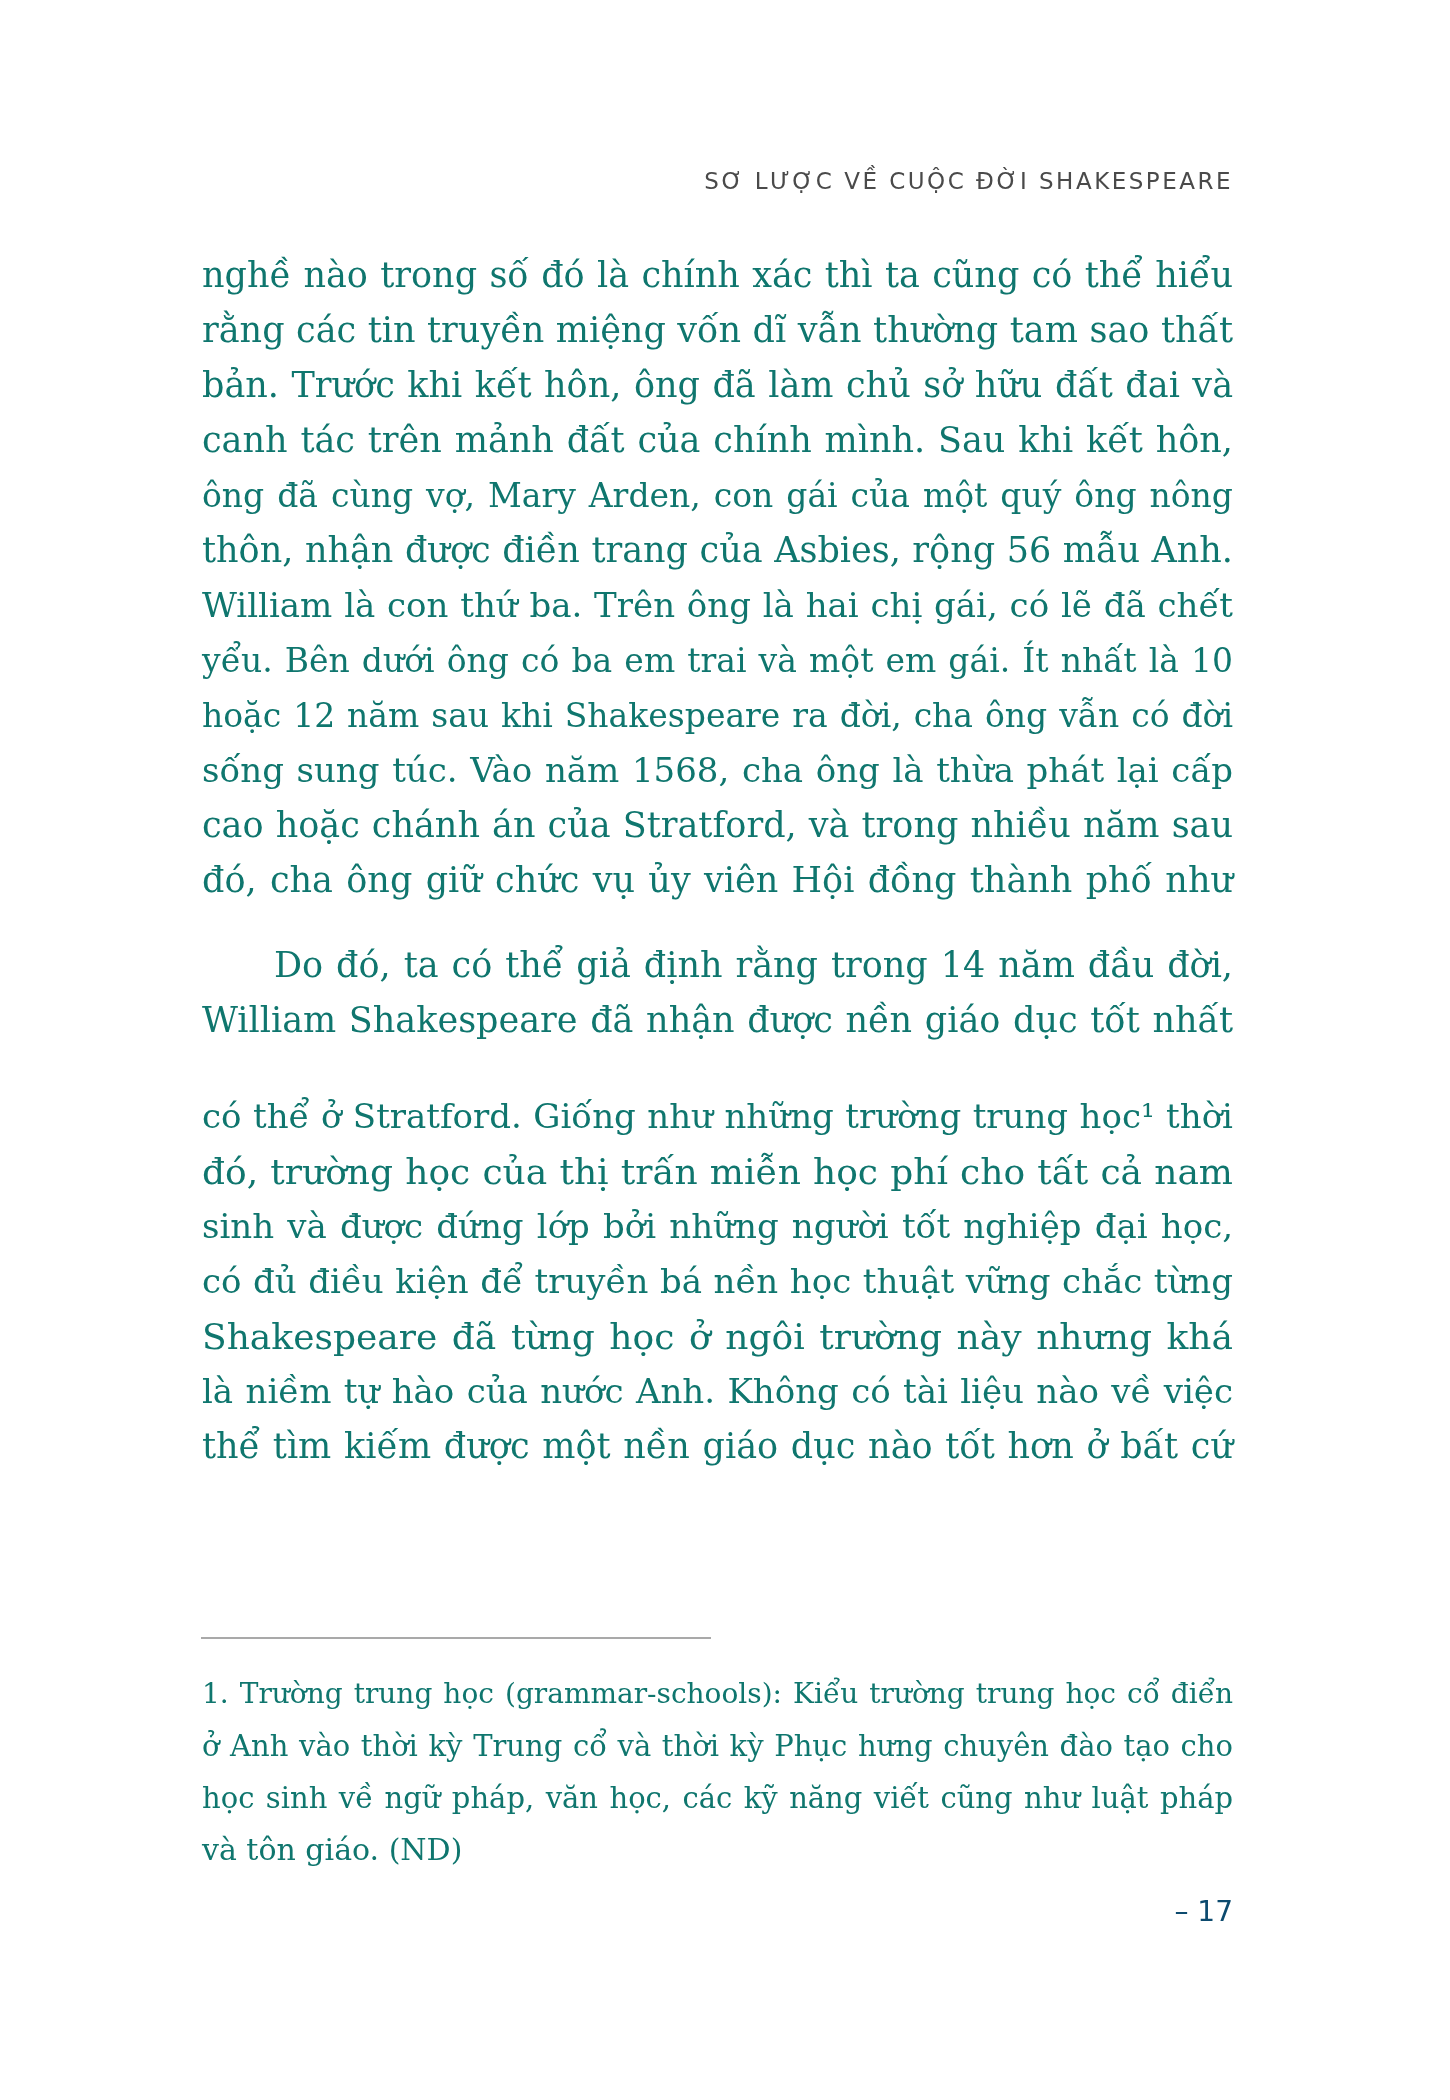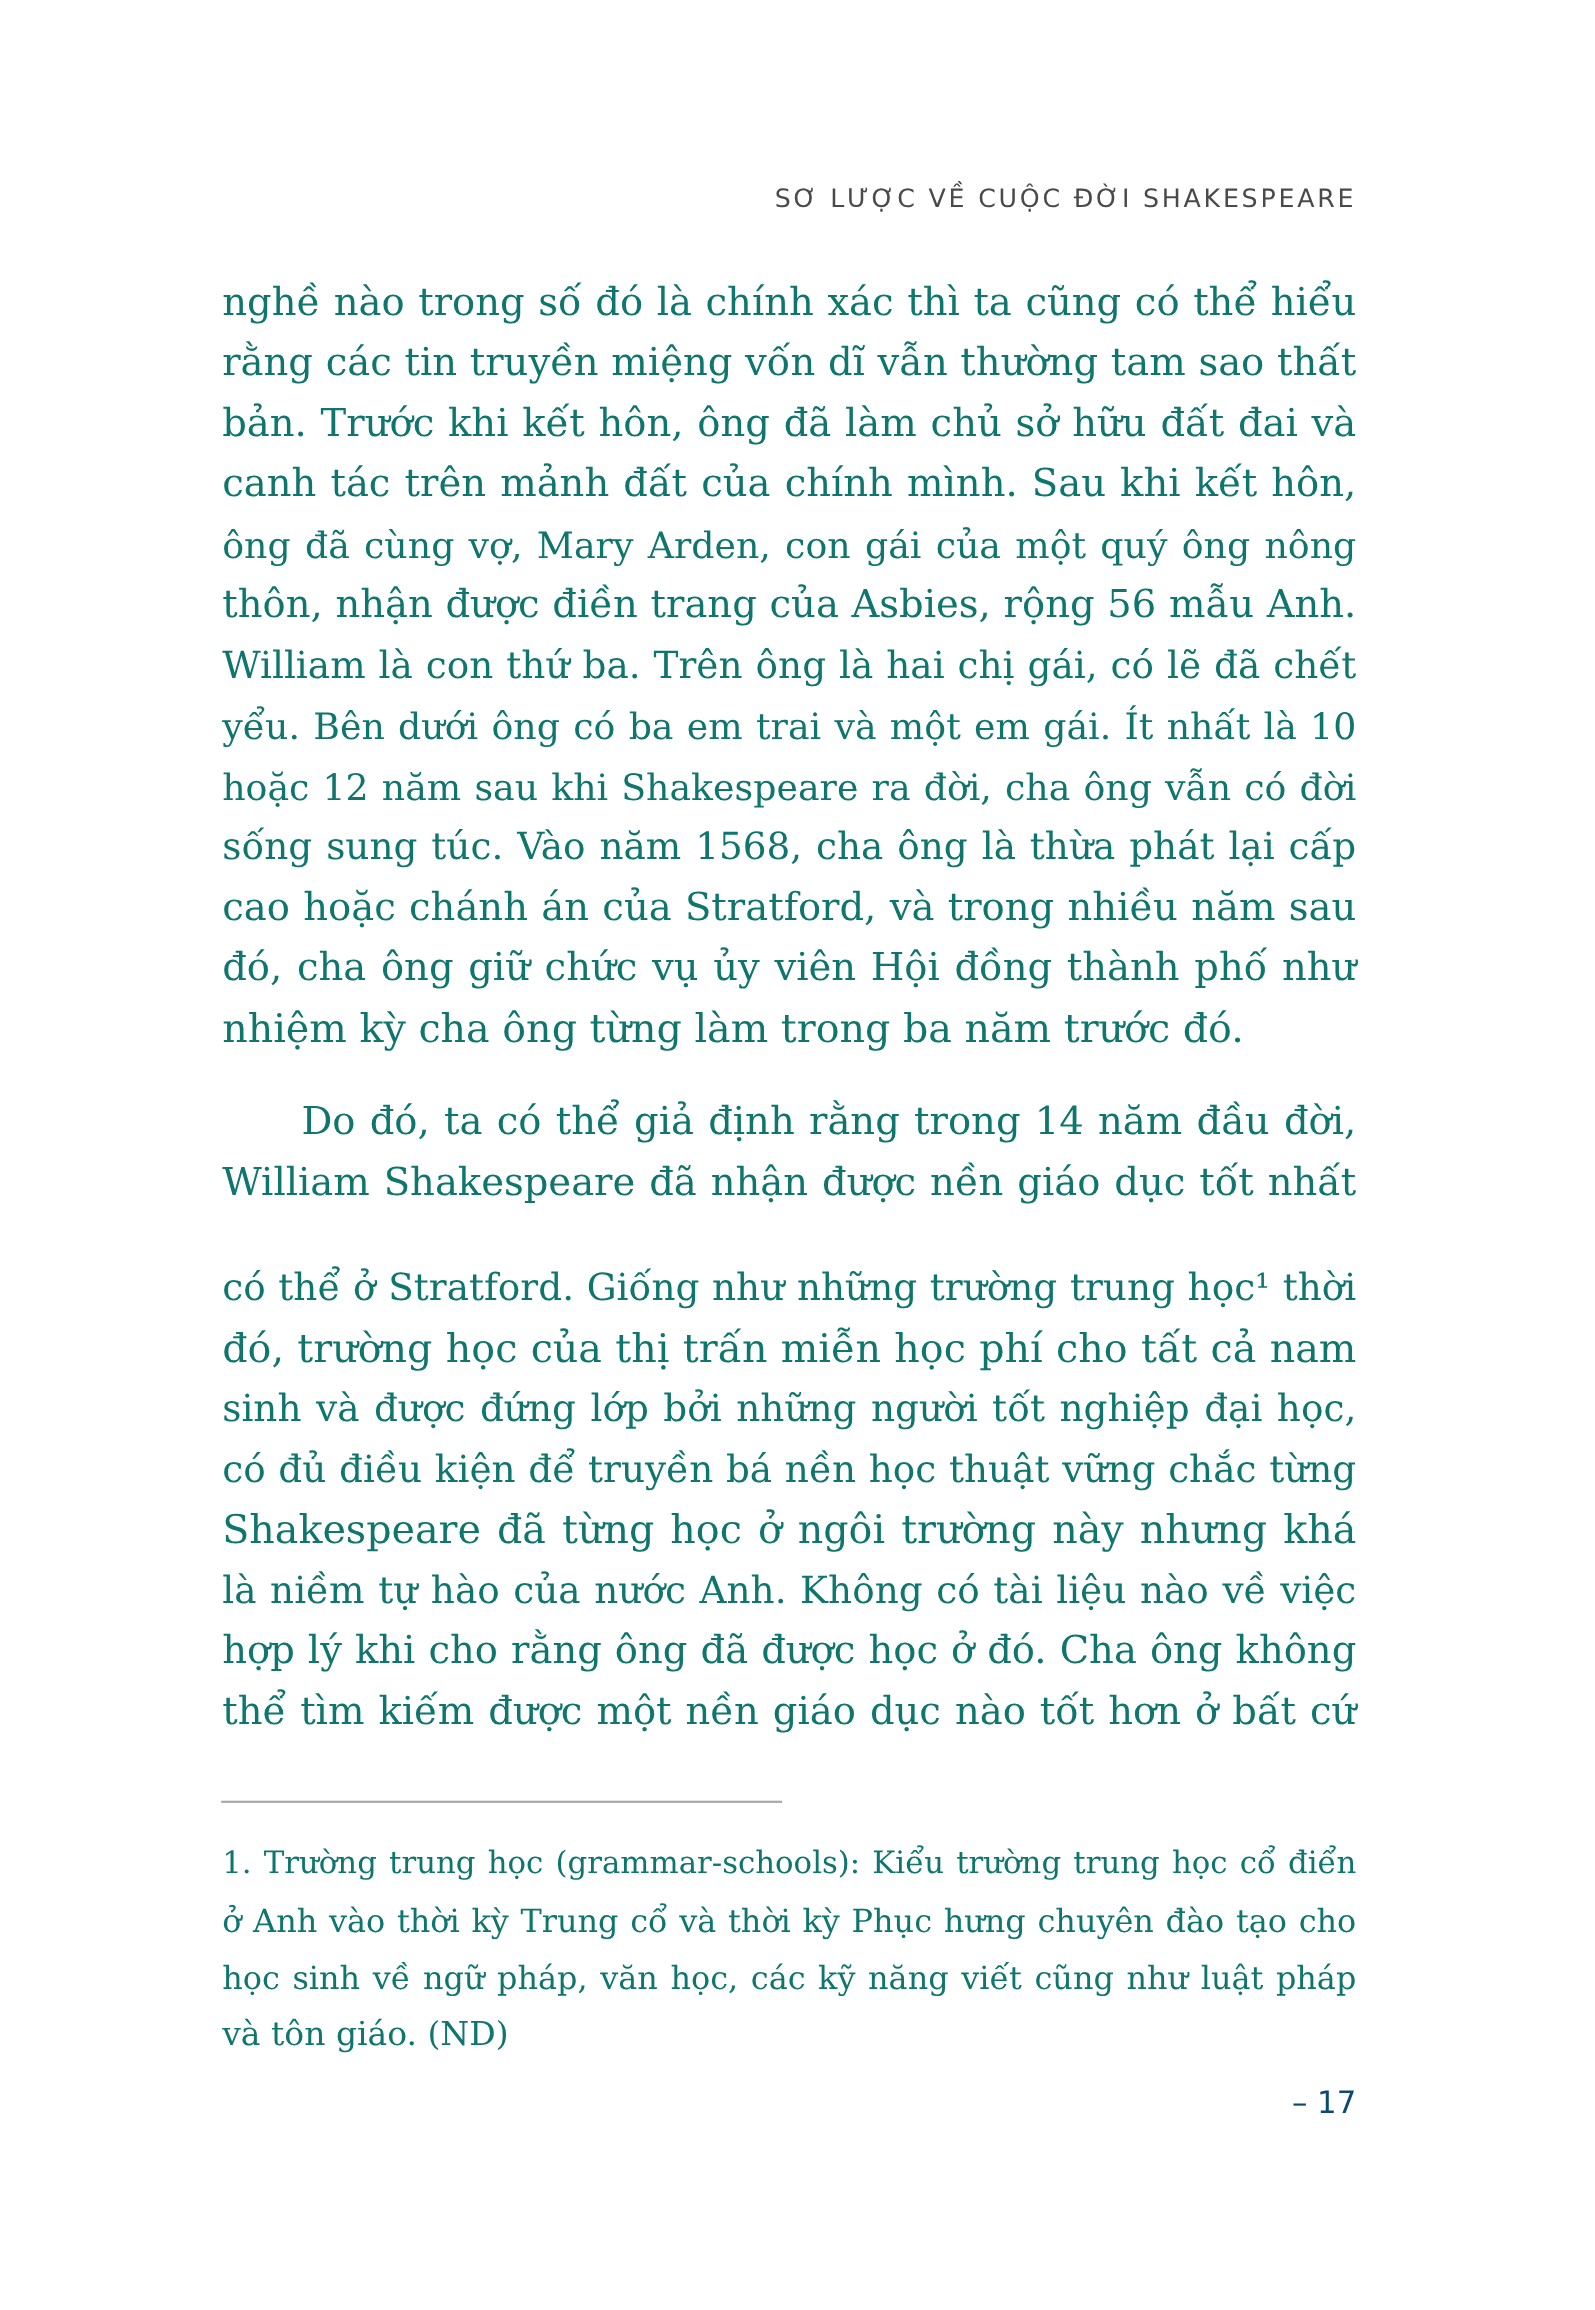--- a/index.html
+++ b/index.html
@@ -85,32 +85,30 @@
         <div class="line" style="font-size: 35px;">bản. Trước khi kết hôn, ông đã làm chủ sở hữu đất đai và</div>
         <div class="line" style="font-size: 35px;">canh tác trên mảnh đất của chính mình. Sau khi kết hôn,</div>
         <div class="line" style="font-size: 33px;">ông đã cùng vợ, Mary Arden, con gái của một quý ông nông</div>
         <div class="line" style="font-size: 35px;">thôn, nhận được điền trang của Asbies, rộng 56 mẫu Anh.</div>
         <div class="line" style="font-size: 34px;">William là con thứ ba. Trên ông là hai chị gái, có lẽ đã chết</div>
         <div class="line" style="font-size: 33px;">yểu. Bên dưới ông có ba em trai và một em gái. Ít nhất là 10</div>
         <div class="line" style="font-size: 33px;">hoặc 12 năm sau khi Shakespeare ra đời, cha ông vẫn có đời</div>
         <div class="line" style="font-size: 34px;">sống sung túc. Vào năm 1568, cha ông là thừa phát lại cấp</div>
         <div class="line" style="font-size: 35px;">cao hoặc chánh án của Stratford, và trong nhiều năm sau</div>
         <div class="line" style="font-size: 35px;">đó, cha ông giữ chức vụ ủy viên Hội đồng thành phố như</div>
-        <div class="line no-flush" style="">nhiệm kỳ cha ông từng làm trong ba năm trước đó.</div>
       </div>
       <div class="paragraph">
         <div class="line indent" style="font-size: 35px;">Do đó, ta có thể giả định rằng trong 14 năm đầu đời,</div>
         <div class="line" style="font-size: 35px;">William Shakespeare đã nhận được nền giáo dục tốt nhất</div>
         <div class="line" style="font-size: 34px; margin-top: 41px;">có thể ở Stratford. Giống như những trường trung học¹ thời</div>
         <div class="line" style="">đó, trường học của thị trấn miễn học phí cho tất cả nam</div>
         <div class="line" style="font-size: 34px;">sinh và được đứng lớp bởi những người tốt nghiệp đại học,</div>
         <div class="line" style="font-size: 34px;">có đủ điều kiện để truyền bá nền học thuật vững chắc từng</div>
         <div class="line" style="">Shakespeare đã từng học ở ngôi trường này nhưng khá</div>
         <div class="line" style="font-size: 34px;">là niềm tự hào của nước Anh. Không có tài liệu nào về việc</div>
-        <div class="line" style="font-size: 35px;">hợp lý khi cho rằng ông đã được học ở đó. Cha ông không</div>
         <div class="line" style="font-size: 35px;">thể tìm kiếm được một nền giáo dục nào tốt hơn ở bất cứ</div>
       </div>
     </div>
 
   <div class="footnote-rule"></div>
 
   <div class="footnote">
       <div class="line" style="font-size: 28px;">1. Trường trung học (grammar-schools): Kiểu trường trung học cổ điển</div>
       <div class="line" style="font-size: 29px;">ở Anh vào thời kỳ Trung cổ và thời kỳ Phục hưng chuyên đào tạo cho</div>
       <div class="line" style="font-size: 29px;">học sinh về ngữ pháp, văn học, các kỹ năng viết cũng như luật pháp</div>

